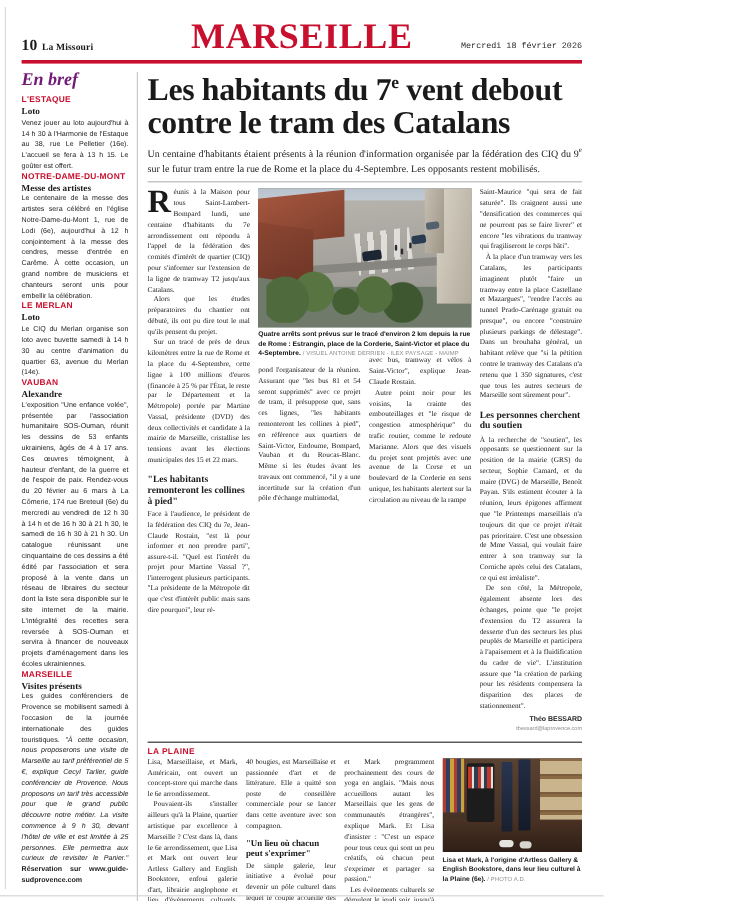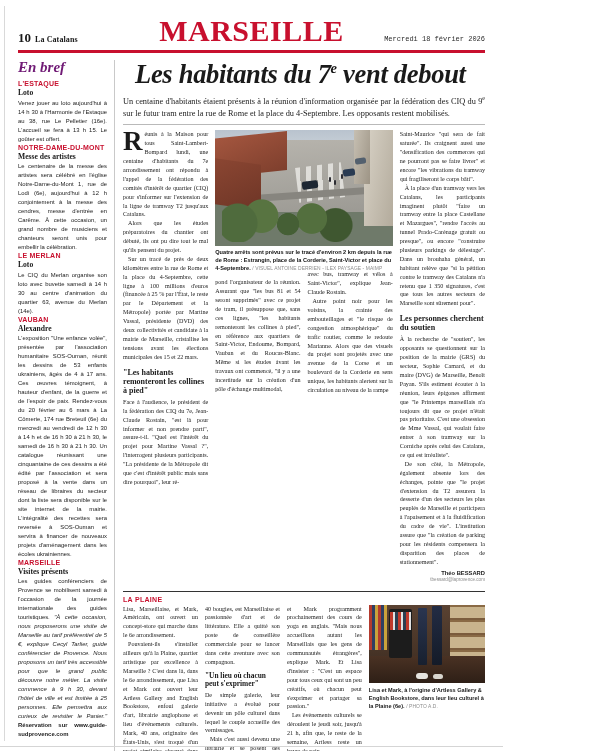--- a/index.html
+++ b/index.html
@@ -134,22 +134,21 @@
   .brief-body .it { font-style: italic; }
   .brief-body .bd { font-weight: bold; }
 
   
   .art-headline {
     font-family: "Liberation Serif", serif;
     font-weight: bold;
     font-size: 26.5px;
     line-height: 1.06;
     letter-spacing: -0.3px;
-    margin: 0 0 6px 12px;
-    font-style: italic;
+    margin: 0 0 6px 0;
   }
   .art-headline sup { font-size: 0.55em; vertical-align: super; }
   .art-standfirst {
     font-family: "Liberation Serif", serif;
     font-size: 8.3px;
     line-height: 1.42;
     margin: 0 0 5px 0;
     text-align: justify;
   }
   .art-standfirst sup { font-size: .72em; vertical-align: super; }
@@ -364,21 +363,21 @@
 </head>
 <body>
 
 <div class="page">
 
   <div class="edge-left"></div>
 
   <div class="masthead">
     <div class="masthead-left">
       <span class="folio-num">10</span>
-      <span class="folio-name">La Catalans</span>
+      <span class="folio-name">La Missouri</span>
     </div>
     <div class="masthead-title">MARSEILLE</div>
     <div class="masthead-date">Mercredi 18 février 2026</div>
   </div>
   <div class="masthead-rule"></div>
 
   <div class="content">
 
     <aside class="sidebar">
       <div class="enbref-title">En bref</div>
@@ -411,20 +410,21 @@
         <div class="brief-kicker">MARSEILLE</div>
         <div class="brief-head">Visites présents</div>
         <p class="brief-body"><span>Les guides conférenciers de Provence se mobilisent samedi à l'occasion de la journée internationale des guides touristiques. </span><span class="it">"À cette occasion, nous proposerons une visite de Marseille au tarif préférentiel de 5 €, explique Cecyl Tarlier, guide conférencier de Provence. Nous proposons un tarif très accessible pour que le grand public découvre notre métier. La visite commence à 9 h 30, devant l'hôtel de ville et est limitée à 25 personnes. Elle permettra aux curieux de revisiter le Panier."</span> <span class="bd">Réservation sur www.guide-sudprovence.com</span></p>
       </div>
     </aside>
 
     <main class="mainarea">
 
       <h1 class="art-headline">
         <span>Les habitants du 7</span><sup>e</sup><span> vent debout</span><br>
+        <span>contre le tram des Catalans</span>
       </h1>
 
       <p class="art-standfirst">
         <span>Un centaine d'habitants étaient présents à la réunion d'information organisée par la fédération des CIQ du 9</span><sup>e</sup><span> sur le futur tram entre la rue de Rome et la place du 4-Septembre. Les opposants restent mobilisés.</span>
       </p>
 
       <div class="rule-thin"></div>
 
       <div class="cols4">
 

